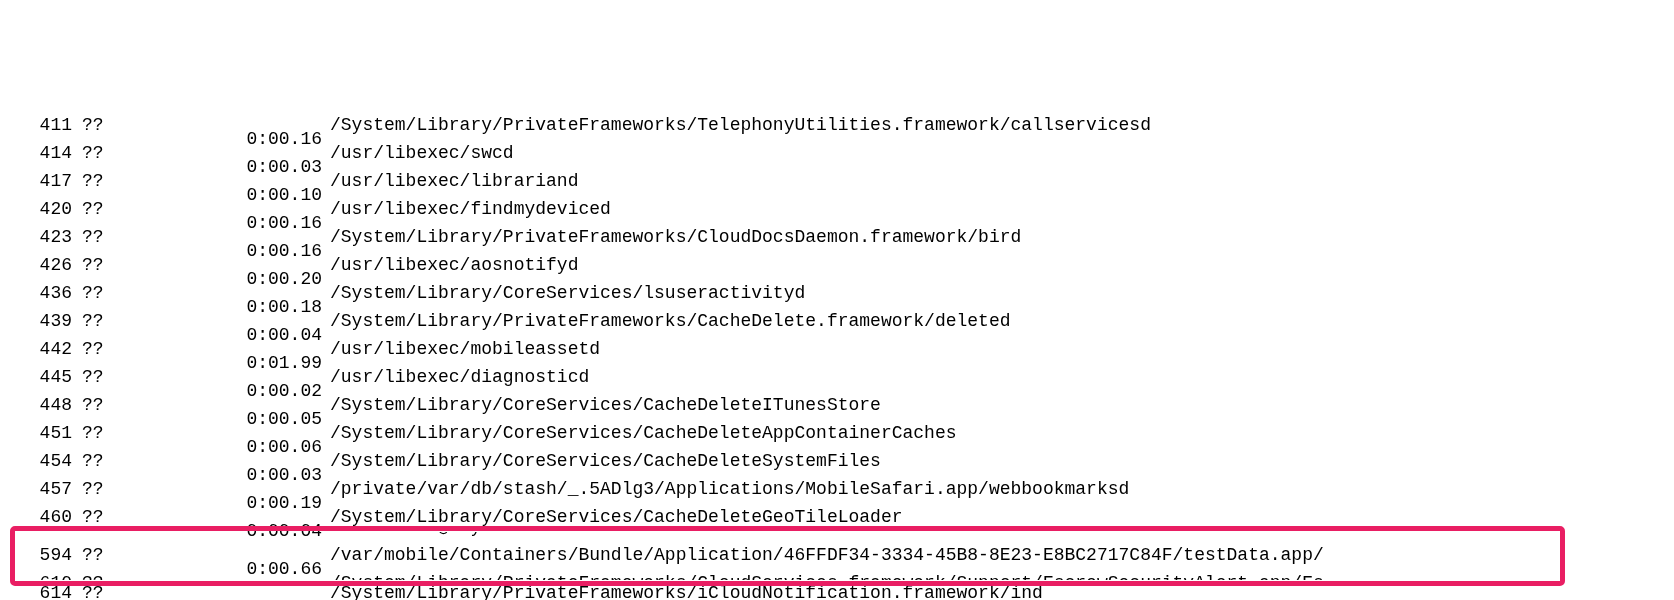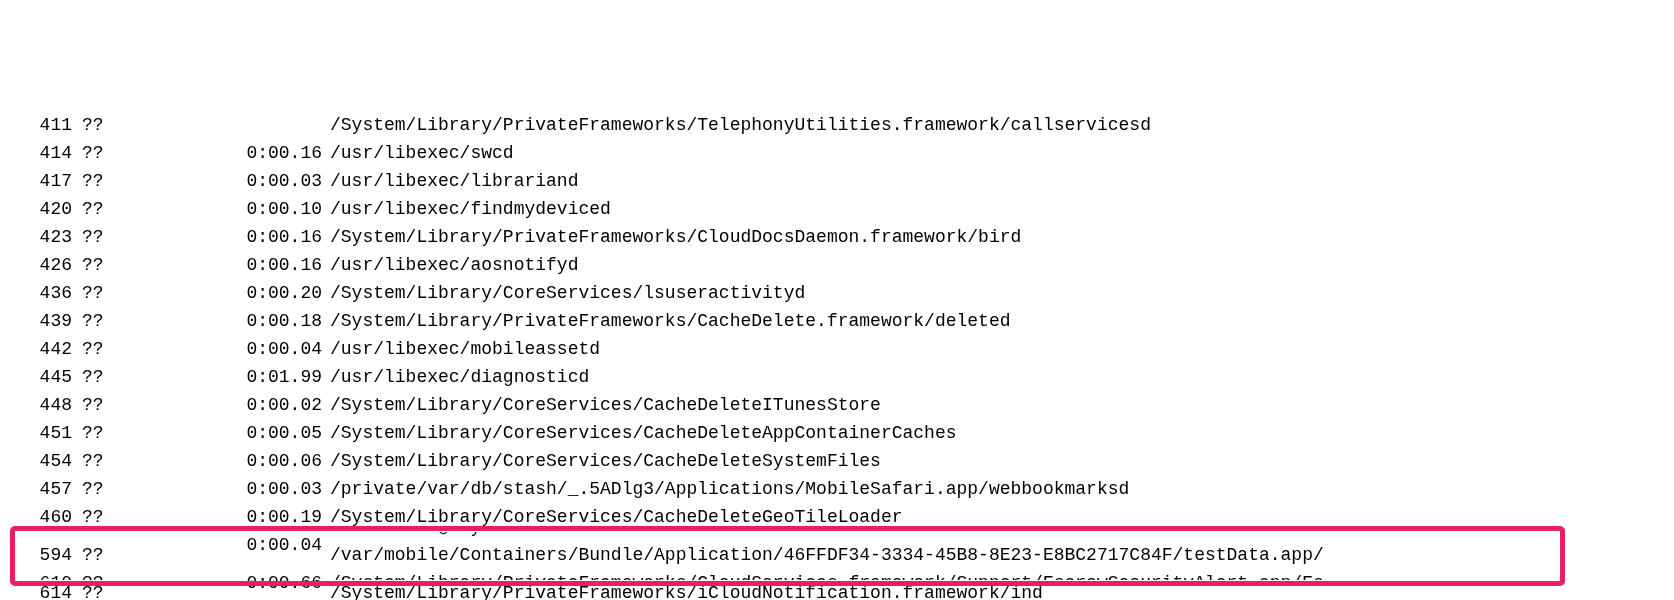--- a/index.html
+++ b/index.html
@@ -12,21 +12,21 @@
       font-size: 18px;
       line-height: 1.55;
       color: #000;
       background: #fff;
       white-space: pre;
       overflow-x: hidden;
       padding-left: 2px;
     }
     .row {
       display: flex;
-      align-items: flex-start;
+      align-items: center;
     }
     .pid {
       width: 70px;
       text-align: right;
       padding-right: 0;
     }
     .tty {
       width: 130px;
       padding-left: 10px;
     }

